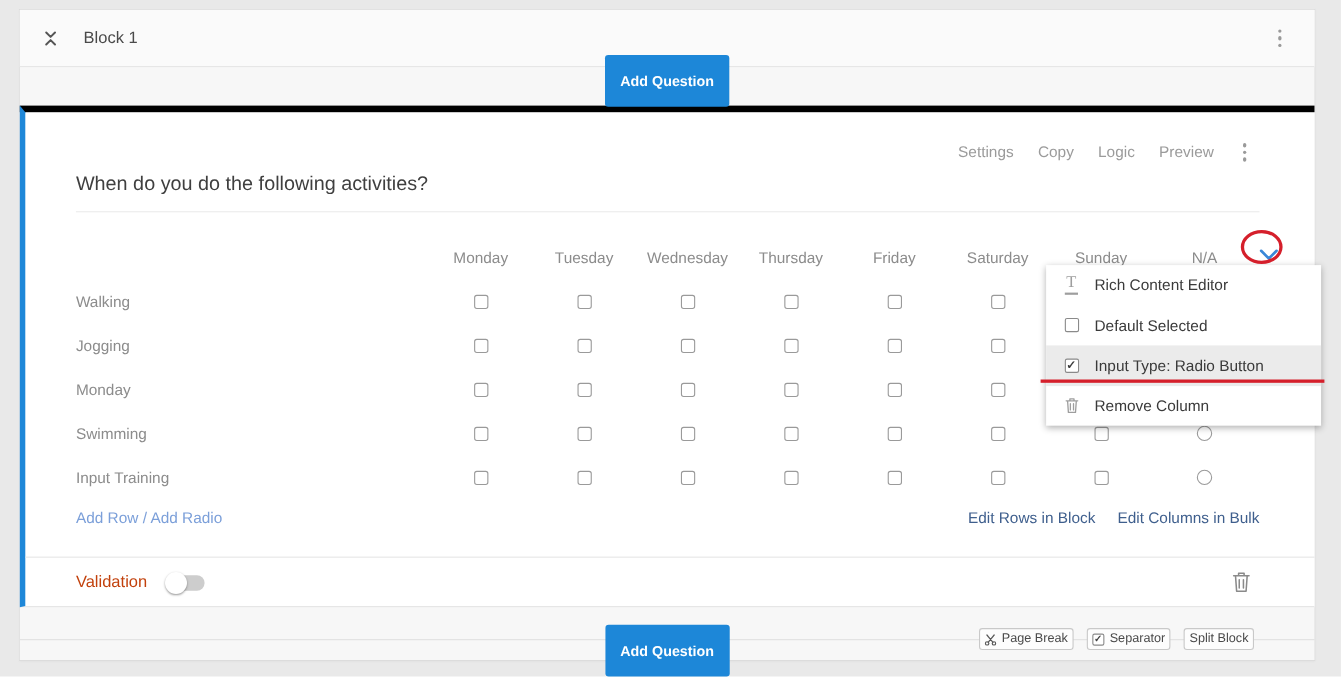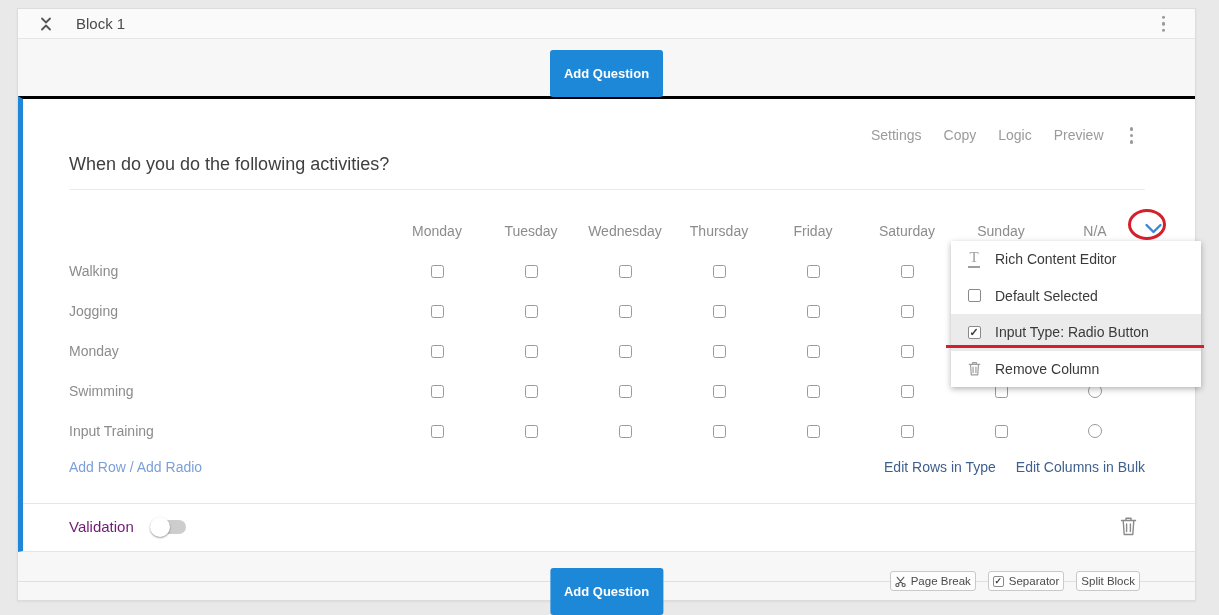--- a/index.html
+++ b/index.html
@@ -4,36 +4,36 @@
 <style>
   * { margin:0; padding:0; box-sizing:border-box; }
   html,body { width:1219px; height:615px; }
   body { font-family:"Liberation Sans", sans-serif; background:#e9e9e9; position:relative; overflow:hidden; }
   .page { position:absolute; inset:0; }
 
   .container { position:absolute; left:17px; top:8px; width:1179px; height:593px;
                background:#f7f7f7; border:1px solid #dcdcdc; box-shadow:0 1px 2px rgba(0,0,0,0.06); }
 
   
-  .block-header { position:absolute; top:0; left:0; right:0; height:30px; background:#fafafa;
+  .block-header { position:absolute; top:0; left:0; right:0; height:52px; background:#fafafa;
                   border-bottom:1px solid #e6e6e6; display:flex; align-items:center; }
   .collapse-btn { margin-left:20px; width:16px; height:16px; cursor:pointer; }
   .block-title { margin-left:22px; font-size:15px; color:#4a4a4a; }
   .kebab { position:absolute; right:26px; top:50%; transform:translateY(-50%);
            display:flex; flex-direction:column; gap:3px; padding:4px; cursor:pointer; }
   .kebab i { width:3.5px; height:3.5px; border-radius:50%; background:#9a9a9a; }
 
   
   .zone-top { position:absolute; top:42px; left:0; right:0; height:45px; display:flex; align-items:center; justify-content:center; }
   .btn-primary { background:#1d87d8; color:#fff; border:none; border-radius:3px; font-family:"Liberation Sans",sans-serif;
                  font-size:13px; font-weight:bold; padding:16px 14px; cursor:pointer; position:relative; z-index:2; }
 
   
   .card { position:absolute; top:87px; left:0; right:0; height:456px; background:#fff;
-          border-left:5px solid #1e87d8; border-top:3px solid #000000; border-bottom:1px solid #e4e4e4; }
+          border-left:5px solid #1e87d8; border-top:6px solid #000000; border-bottom:1px solid #e4e4e4; }
   .q-toolbar { position:absolute; top:24px; right:58px; display:flex; align-items:center; gap:22px;
                font-size:14px; color:#9b9b9b; }
   .q-toolbar span { cursor:pointer; }
   .q-title { position:absolute; top:55px; left:46px; right:50px; font-size:18px; color:#3f3f3f;
              padding-bottom:14px; border-bottom:1px solid #ececec; }
 
   
   .matrix { position:absolute; left:46px; top:112px; display:grid;
             grid-template-columns:321px repeat(8, 94px); grid-auto-rows:40px; }
   .m-head { display:flex; align-items:center; justify-content:center; font-size:14px; color:#8c8c8c; cursor:pointer; }
@@ -46,21 +46,21 @@
   
   .row-links { position:absolute; left:46px; top:360px; font-size:14px; color:#7b9fd9; }
   .row-links .lnk { cursor:pointer; }
   .bulk-links { position:absolute; right:50px; top:360px; display:flex; gap:20px; font-size:14px; color:#3f5f8d; }
   .bulk-links span { cursor:pointer; }
 
   .card-divider { position:absolute; top:404px; left:0; right:0; height:1px; background:#e6e6e6; }
 
   
   .validation { position:absolute; left:46px; top:419px; display:flex; align-items:center; }
-  .validation-label { font-size:15px; color:#701a75; }
+  .validation-label { font-size:15px; color:#c2410c; }
   .toggle { position:relative; margin-left:18px; width:34px; height:14px; background:#cdcdcd; border-radius:7px; cursor:pointer; }
   .toggle .knob { position:absolute; left:-2px; top:-3px; width:20px; height:20px; border-radius:50%;
                   background:#fff; box-shadow:0 1px 2px rgba(0,0,0,0.4); }
   .trash-btn { position:absolute; right:57px; top:417px; width:18px; height:20px; cursor:pointer; }
 
   
   .zone-bottom { position:absolute; top:543px; left:0; right:0; height:49px; }
   .footer-line { position:absolute; top:29px; left:0; right:0; height:1px; background:#e0e0e0; }
   .zone-bottom .btn-primary { position:absolute; left:50%; transform:translateX(-50%); top:16px; }
   .footer-btns { position:absolute; right:55px; top:19px; display:flex; gap:12px; align-items:center; z-index:2; }
@@ -274,21 +274,21 @@
           <path d="M2.5 2 L9.5 9 L16.5 2" fill="none" stroke="#3a87d7" stroke-width="2.4" stroke-linecap="round" stroke-linejoin="round"></path>
         </svg>
       </div>
 
       <div class="row-links">
         <span class="lnk">Add Row</span>
         <span>/</span>
         <span class="lnk">Add Radio</span>
       </div>
       <div class="bulk-links">
-        <span>Edit Rows in Type</span>
+        <span>Edit Rows in Block</span>
         <span>Edit Columns in Bulk</span>
       </div>
 
       <div class="card-divider"></div>
 
       <div class="validation">
         <span class="validation-label">Validation</span>
         <div class="toggle">
             <div class="knob"></div>
           </div>

